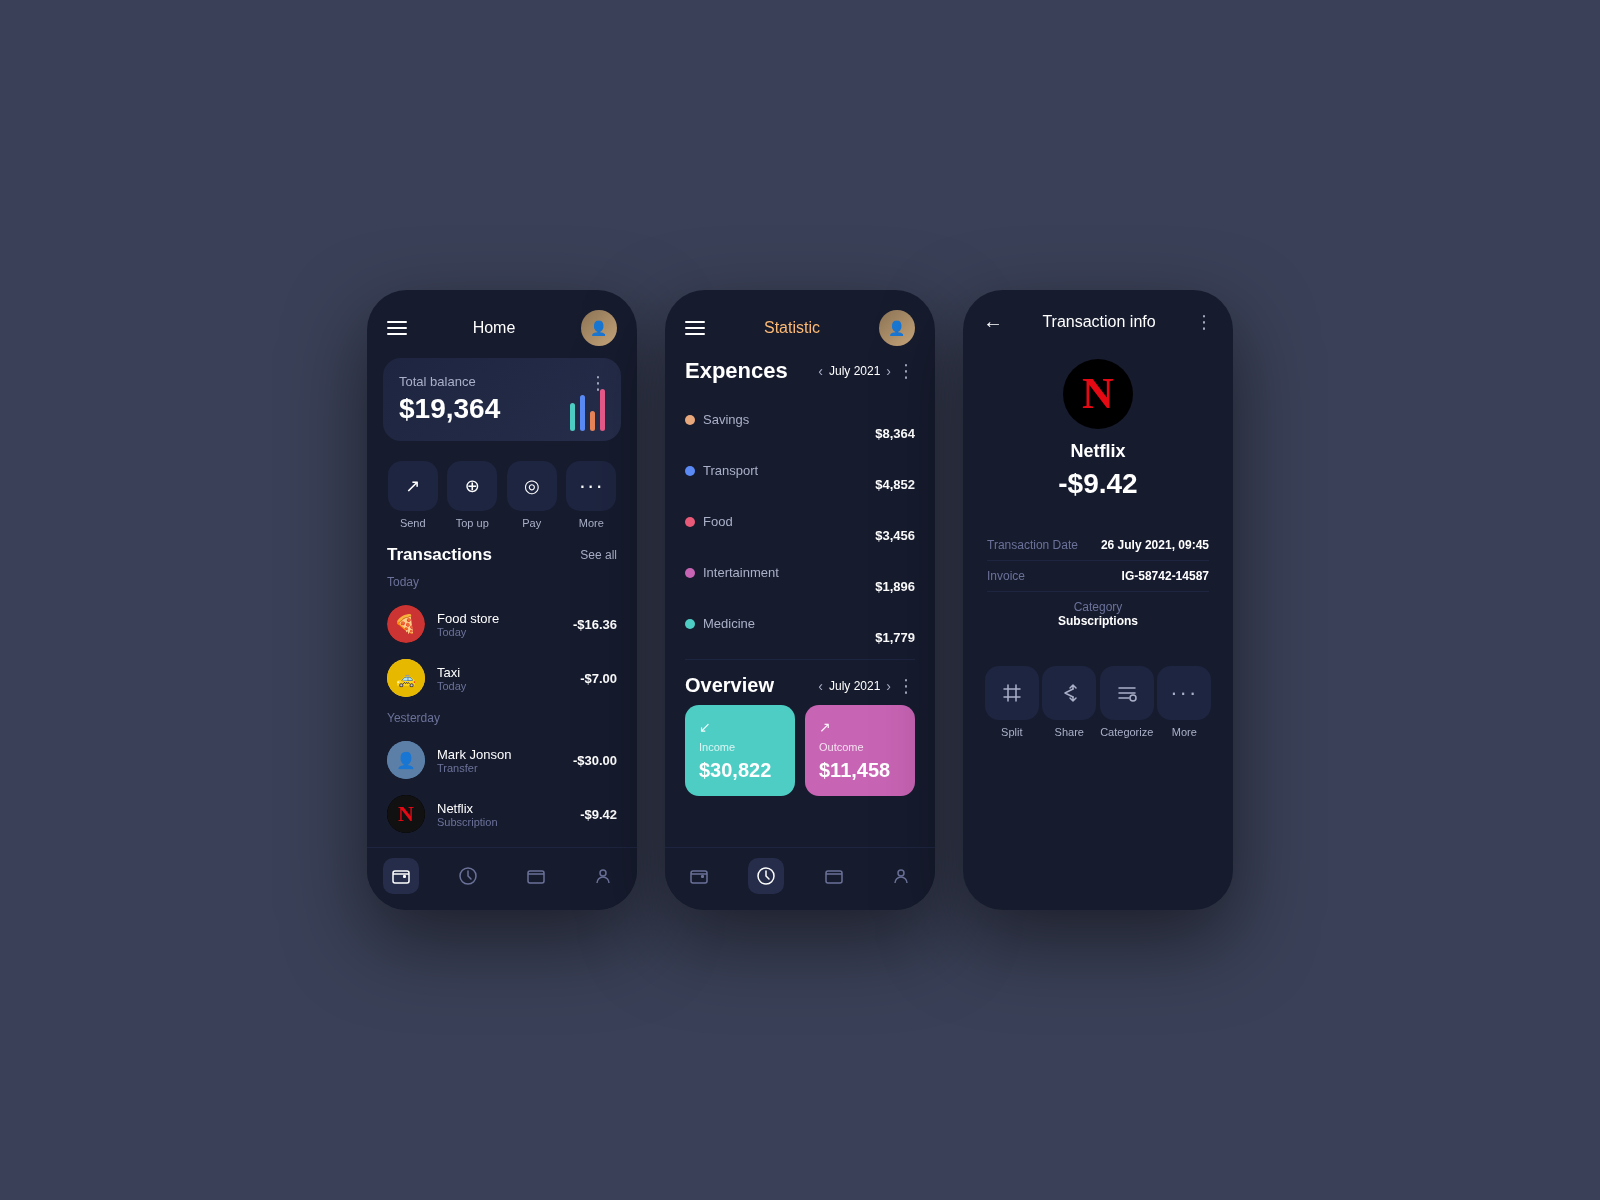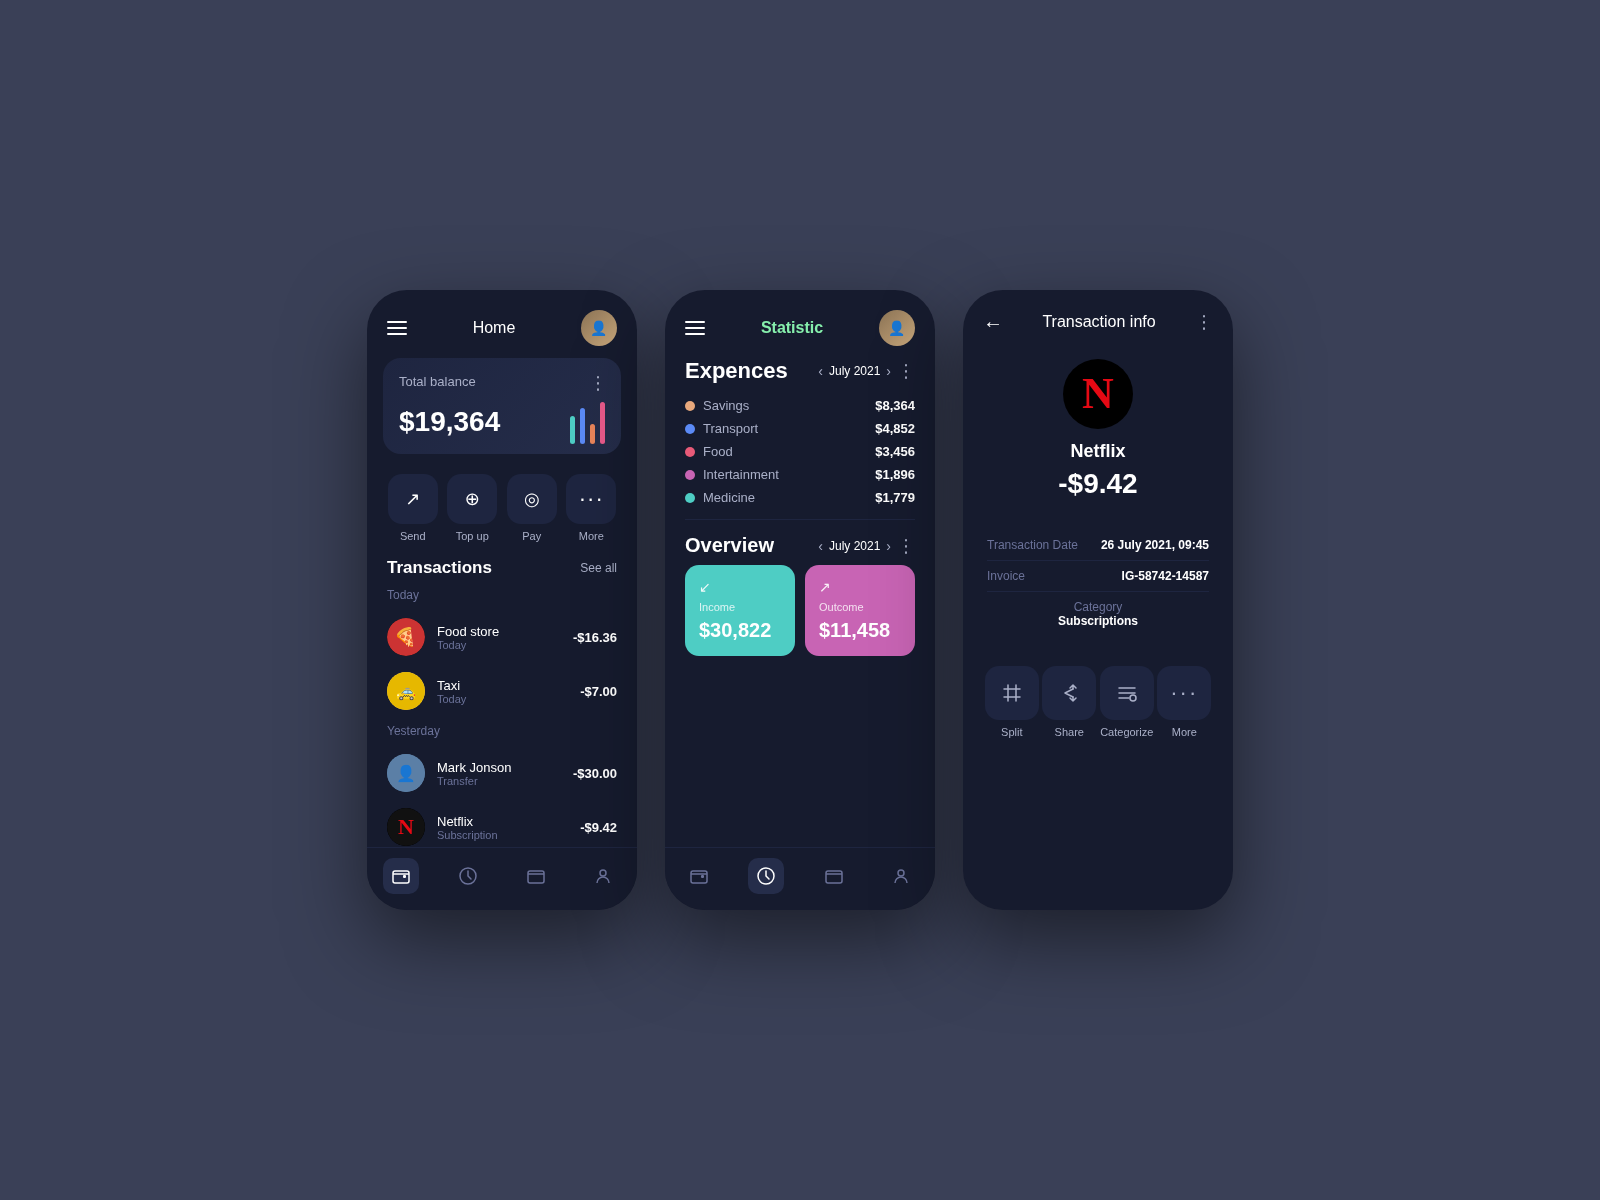--- a/index.html
+++ b/index.html
@@ -50,21 +50,21 @@
     }
 
     .balance-card {
       margin: 0 16px 16px;
       background: linear-gradient(135deg, #1e2540, #252d4a);
       border-radius: 18px;
       padding: 16px;
       position: relative;
       overflow: hidden;
     }
-    .balance-label { color: #aab0c8; font-size: 13px; margin-bottom: 17px; }
+    .balance-label { color: #aab0c8; font-size: 13px; margin-bottom: 4px; }
     .balance-amount { color: #fff; font-size: 28px; font-weight: 700; }
     .balance-dots {
       position: absolute; top: 14px; right: 14px;
       color: #aab0c8; font-size: 18px; cursor: pointer;
     }
     .balance-bars {
       position: absolute; right: 16px; bottom: 10px;
       display: flex; gap: 5px; align-items: flex-end;
     }
     .bar { width: 5px; border-radius: 3px; }
@@ -121,21 +121,21 @@
       width: 36px; height: 36px; display: flex; align-items: center; justify-content: center;
       color: #6b7299; font-size: 18px; cursor: pointer; border-radius: 10px;
     }
     .nav-icon.active { background: #252d4a; color: #fff; }
 
     
     .p2-header {
       display: flex; align-items: center; justify-content: space-between;
       padding: 20px 20px 12px;
     }
-    .p2-title { color: #86efac; font-size: 16px; font-weight: 700; }
+    .p2-title { color: #fdba74; font-size: 16px; font-weight: 400; }
 
     .expenses-section { padding: 0 20px; }
     .expenses-header {
       display: flex; align-items: center; justify-content: space-between; margin-bottom: 14px;
     }
     .expenses-title { color: #fff; font-size: 22px; font-weight: 600; }
 
     .donut-container {
       display: flex; justify-content: center; margin: 10px 0 16px;
     }
@@ -145,21 +145,21 @@
       color: #fff; font-size: 22px; font-weight: 700; text-align: center;
     }
 
     .legend-list { display: flex; flex-direction: column; gap: 8px; padding: 0 0 14px; }
     .legend-item {
       display: flex; align-items: center; justify-content: space-between;
     }
     .legend-left { display: flex; align-items: center; gap: 8px; }
     .legend-dot { width: 10px; height: 10px; border-radius: 50%; flex-shrink: 0; }
     .legend-name { color: #aab0c8; font-size: 13px; }
-    .legend-value { color: #fff; font-size: 13px; font-weight: 600; }
+    .legend-value { color: #fff; font-size: 13px; font-weight: 600; margin-top: 28px; }
 
     .divider { height: 1px; background: #1e2540; margin: 0 20px 14px; }
 
     .overview-section { padding: 0 20px; }
     .overview-header {
       display: flex; align-items: center; justify-content: space-between; margin-bottom: 8px;
     }
     .overview-title { color: #fff; font-size: 20px; font-weight: 600; }
 
     .overview-cards { display: flex; gap: 10px; }

